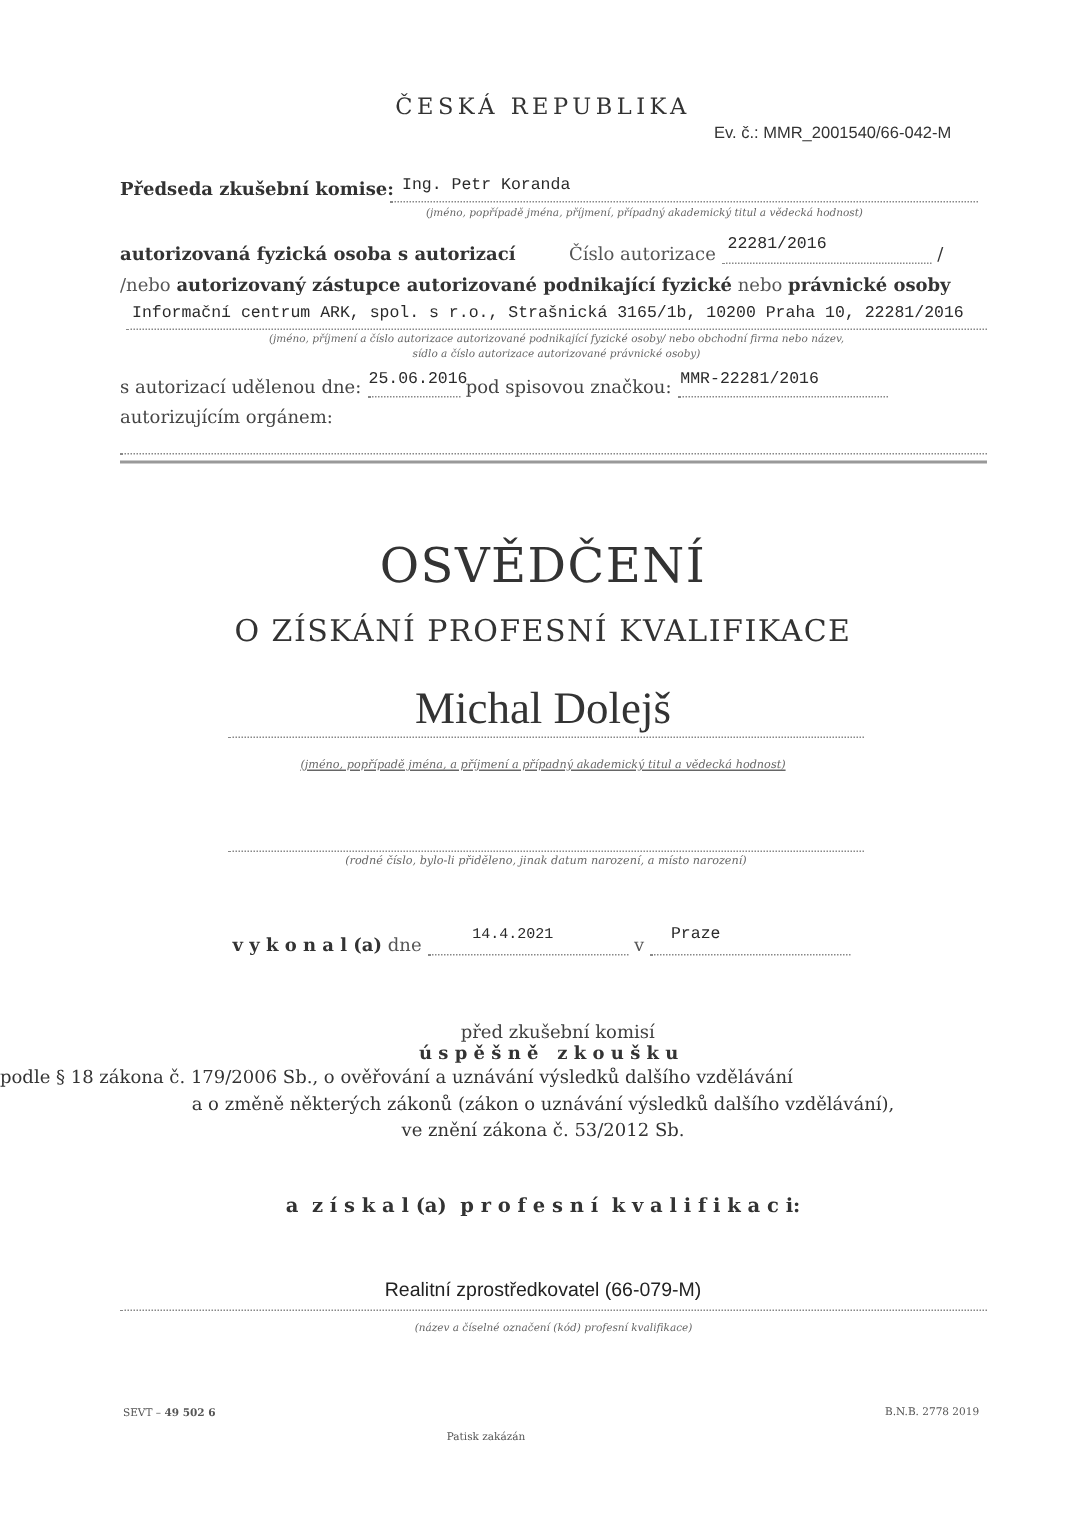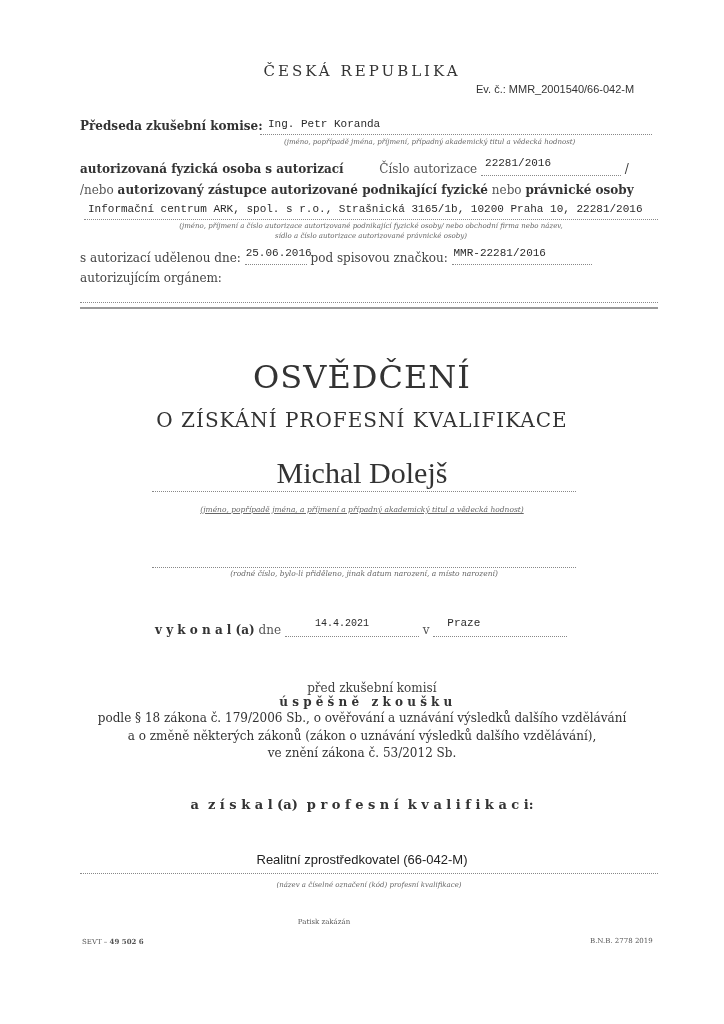--- a/index.html
+++ b/index.html
@@ -88,27 +88,27 @@
   <span class="dots" style="display:inline-block; width:134px; position:relative; height:14px; vertical-align:bottom;">
     <span class="fill" style="position:absolute; left:14px; top:-5px; font-size:11px;">Praze</span>
   </span>
 </div>
 
 <div class="abs serif" style="left:0; width:724px; top:667px; text-align:center; font-size:12px; white-space:pre;">
   <span style="color:#404040;margin-left:12px;">před zkušební komisí</span>
   <span class="bold">ú s p ě š n ě   z k o u š k u</span>
 </div>
 
-<div class="abs serif" style="left:0; width:724px; top:711px; text-align:center; font-size:12px; color:#333;">podle § 18 zákona č. 179/2006 Sb., o ověřování a uznávání výsledků dalšího vzdělávání</div>
+<div class="abs serif" style="left:0; width:724px; top:711px; font-size:12px; color:#333;">podle § 18 zákona č. 179/2006 Sb., o ověřování a uznávání výsledků dalšího vzdělávání</div>
 <div class="abs serif" style="left:0; width:724px; top:729px; text-align:center; font-size:12px; color:#333;">a o změně některých zákonů (zákon o uznávání výsledků dalšího vzdělávání),</div>
 <div class="abs serif" style="left:0; width:724px; top:746px; text-align:center; font-size:12px; color:#333;">ve znění zákona č. 53/2012 Sb.</div>
 
 <div class="abs serif bold" style="left:0; width:724px; top:797px; text-align:center; font-size:13px; white-space:pre; color:#333;">a  z í s k a l (a)  p r o f e s n í  k v a l i f i k a c i:</div>
 
-<div class="abs sans" style="left:0; width:724px; top:852px; text-align:center; font-size:13px; color:#222;">Realitní zprostředkovatel (66-042-M)</div>
+<div class="abs sans" style="left:0; width:724px; top:852px; text-align:center; font-size:13px; color:#222;">Realitní zprostředkovatel (66-079-M)</div>
 <div class="abs dots" style="left:80px; top:872px; width:578px; height:1px;"></div>
 <div class="abs hint" style="left:80px; top:881px; width:578px;">(název a číselné označení (kód) profesní kvalifikace)</div>
 
-<div class="abs serif" style="left:0; width:648px; top:918px; text-align:center; font-size:7px; color:#555;">Patisk zakázán</div>
+<div class="abs serif" style="left:0; width:648px; top:954px; text-align:center; font-size:7px; color:#555;">Patisk zakázán</div>
 <div class="abs serif" style="left:82px; top:937px; font-size:7px; color:#555;">
   <span>SEVT – </span><span class="bold">49 502 6</span>
 </div>
 <div class="abs serif" style="left:590px; top:937px; font-size:7px; color:#555;">B.N.B. 2778 2019</div>
 
 </body></html>

